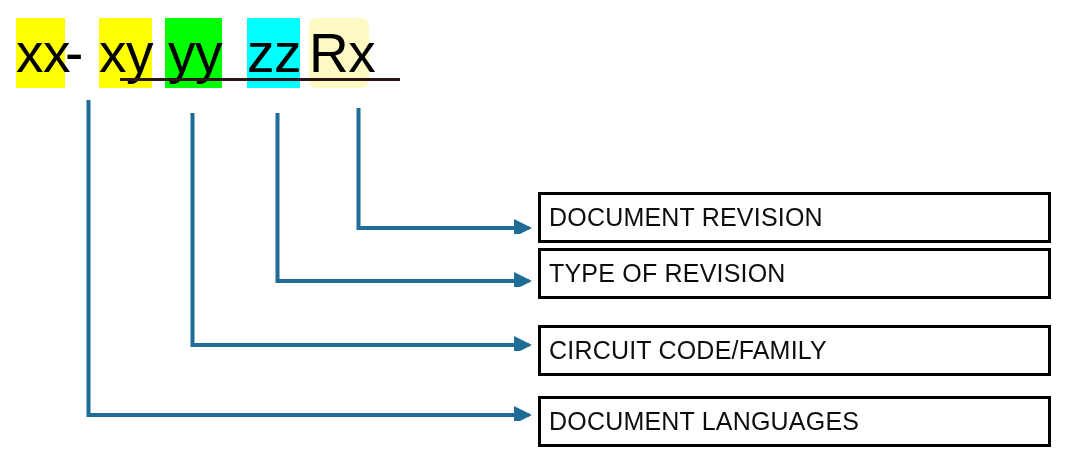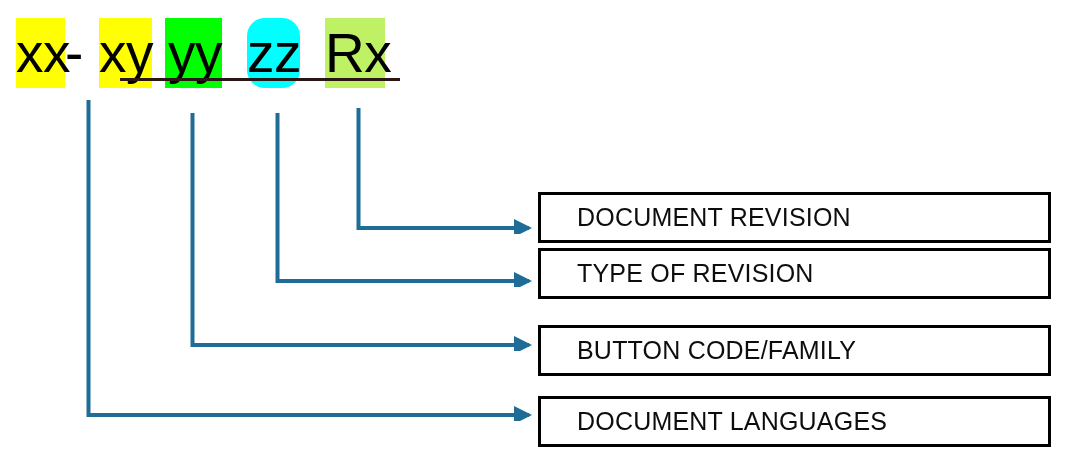--- a/index.html
+++ b/index.html
@@ -84,40 +84,40 @@
     border: 3px solid #000000;
     box-sizing: border-box;
     background: #ffffff;
     display: flex;
     align-items: center;
   }
   .label-box .label-text {
     font-family: "Liberation Sans", sans-serif;
     font-size: 25px;
     color: #0d0d0d;
-    padding-left: 36px;
+    padding-left: 8px;
     letter-spacing: 0.2px;
     white-space: nowrap;
   }
 </style>
 </head>
 <body>
 
 <div id="canvas">
 
   <div id="code-string">
       <span class="token" style="left: 16px; width: 49px; background: rgb(255, 255, 0);">xx</span>
       <span class="tok-sep" style="left: 65px; width: 20px;">-</span>
       <span class="token" style="left: 99px; width: 53px; background: rgb(255, 255, 0);">xy</span>
       <span class="tok-sep" style="left: 138px; width: 27px;"> </span>
       <span class="token" style="left: 165px; width: 57px; background: rgb(0, 255, 0); text-align: right;">yy</span>
       <span class="tok-sep" style="left: 222px; width: 25px;"> </span>
-      <span class="token" style="left: 247px; width: 53px; background: rgb(0, 255, 255); border-radius: 18px;">zz</span>
+      <span class="token" style="left: 247px; width: 53px; background: rgb(0, 255, 255);">zz</span>
       <span class="tok-sep" style="left: 300px; width: 25px;"> </span>
-      <span class="token" style="left: 325px; width: 60px; background: #bef264;">Rx</span>
+      <span class="token" style="left: 309px; width: 60px; background: #fef9c3; border-radius: 8px;">Rx</span>
     </div>
 
   <div id="squiggle-underline">
     
   </div>
   <div id="baseline-rule"></div>
 
   <div id="connector-layer">
       <div class="connector" style="left: 86px; top: 100px; width: 458px; height: 321px;"><svg width="458" height="321" viewBox="0 0 458 321">
           <path d="M 2.5 0 L 2.5 315 L 443 315" fill="none" stroke="#1f6d96" stroke-width="4" stroke-linecap="butt"></path>
@@ -138,20 +138,20 @@
     </div>
 
   <div id="box-layer">
       <div class="label-box" style="top: 192px;">
         <span class="label-text">DOCUMENT REVISION</span>
       </div>
       <div class="label-box" style="top: 248px;">
         <span class="label-text">TYPE OF REVISION</span>
       </div>
       <div class="label-box" style="top: 325px;">
-        <span class="label-text">BUTTON CODE/FAMILY</span>
+        <span class="label-text">CIRCUIT CODE/FAMILY</span>
       </div>
       <div class="label-box" style="top: 396px;">
         <span class="label-text">DOCUMENT LANGUAGES</span>
       </div>
     </div>
 
 </div>
 
 </body></html>

